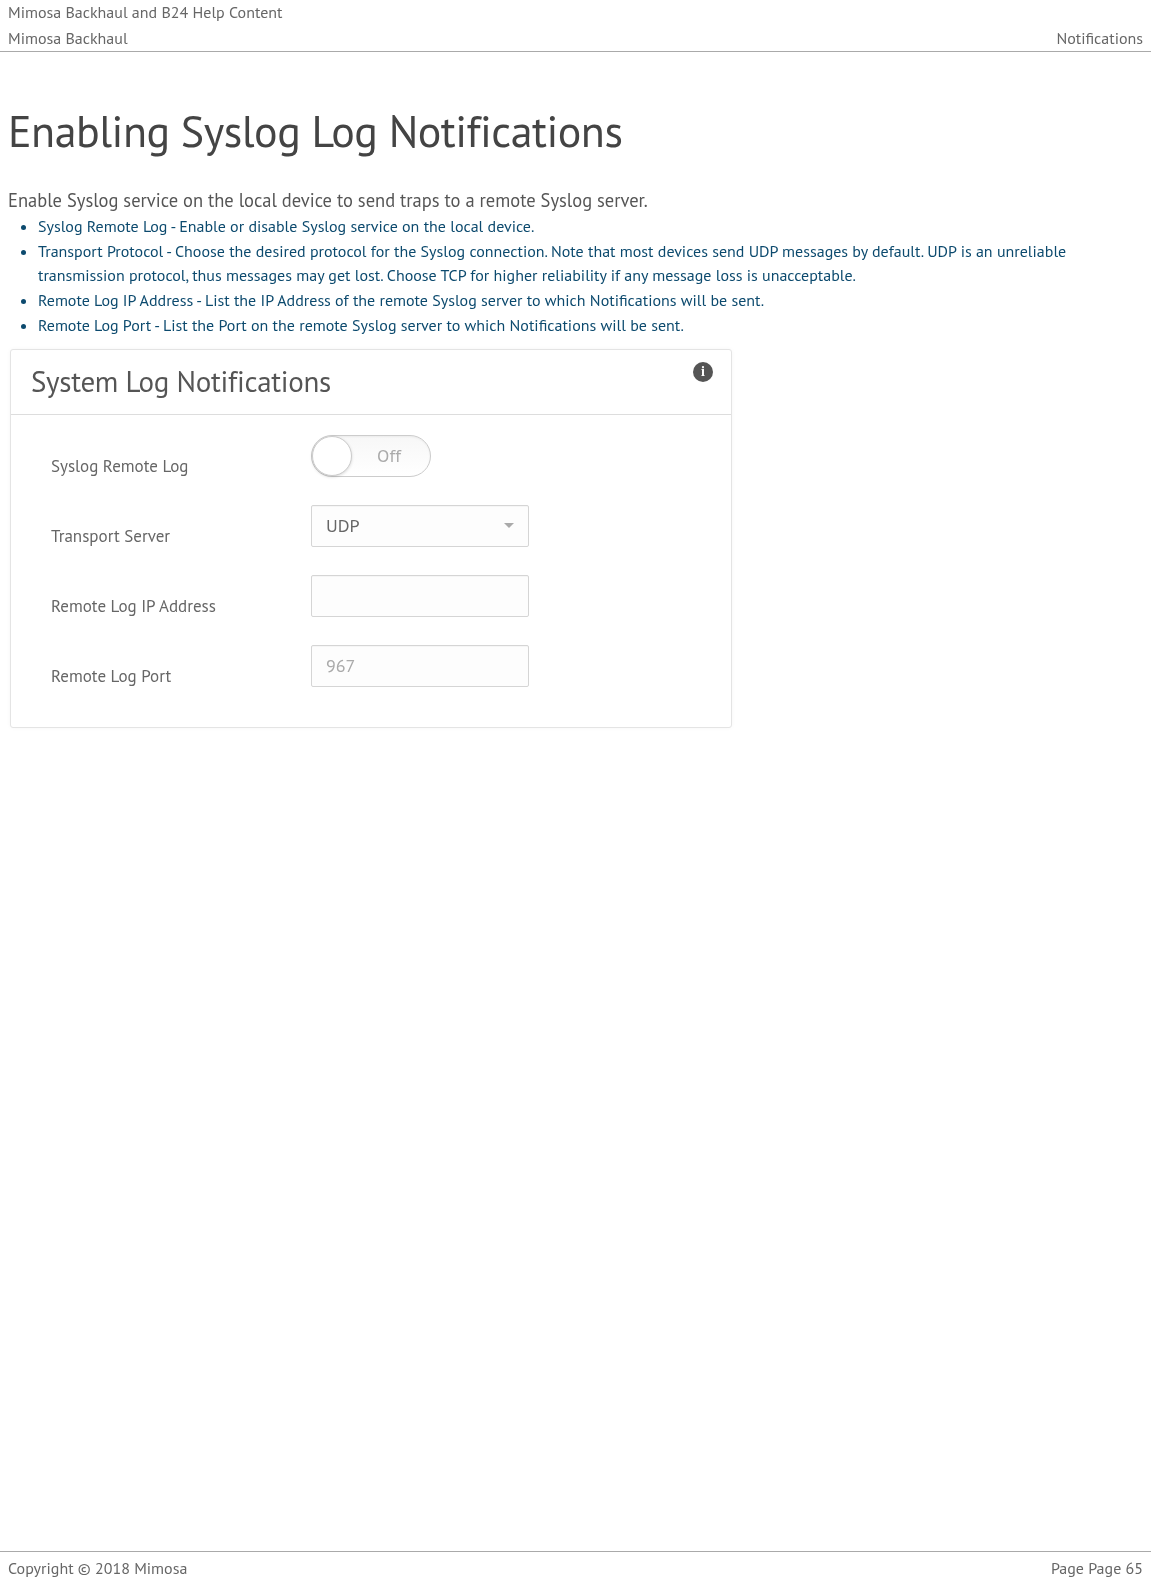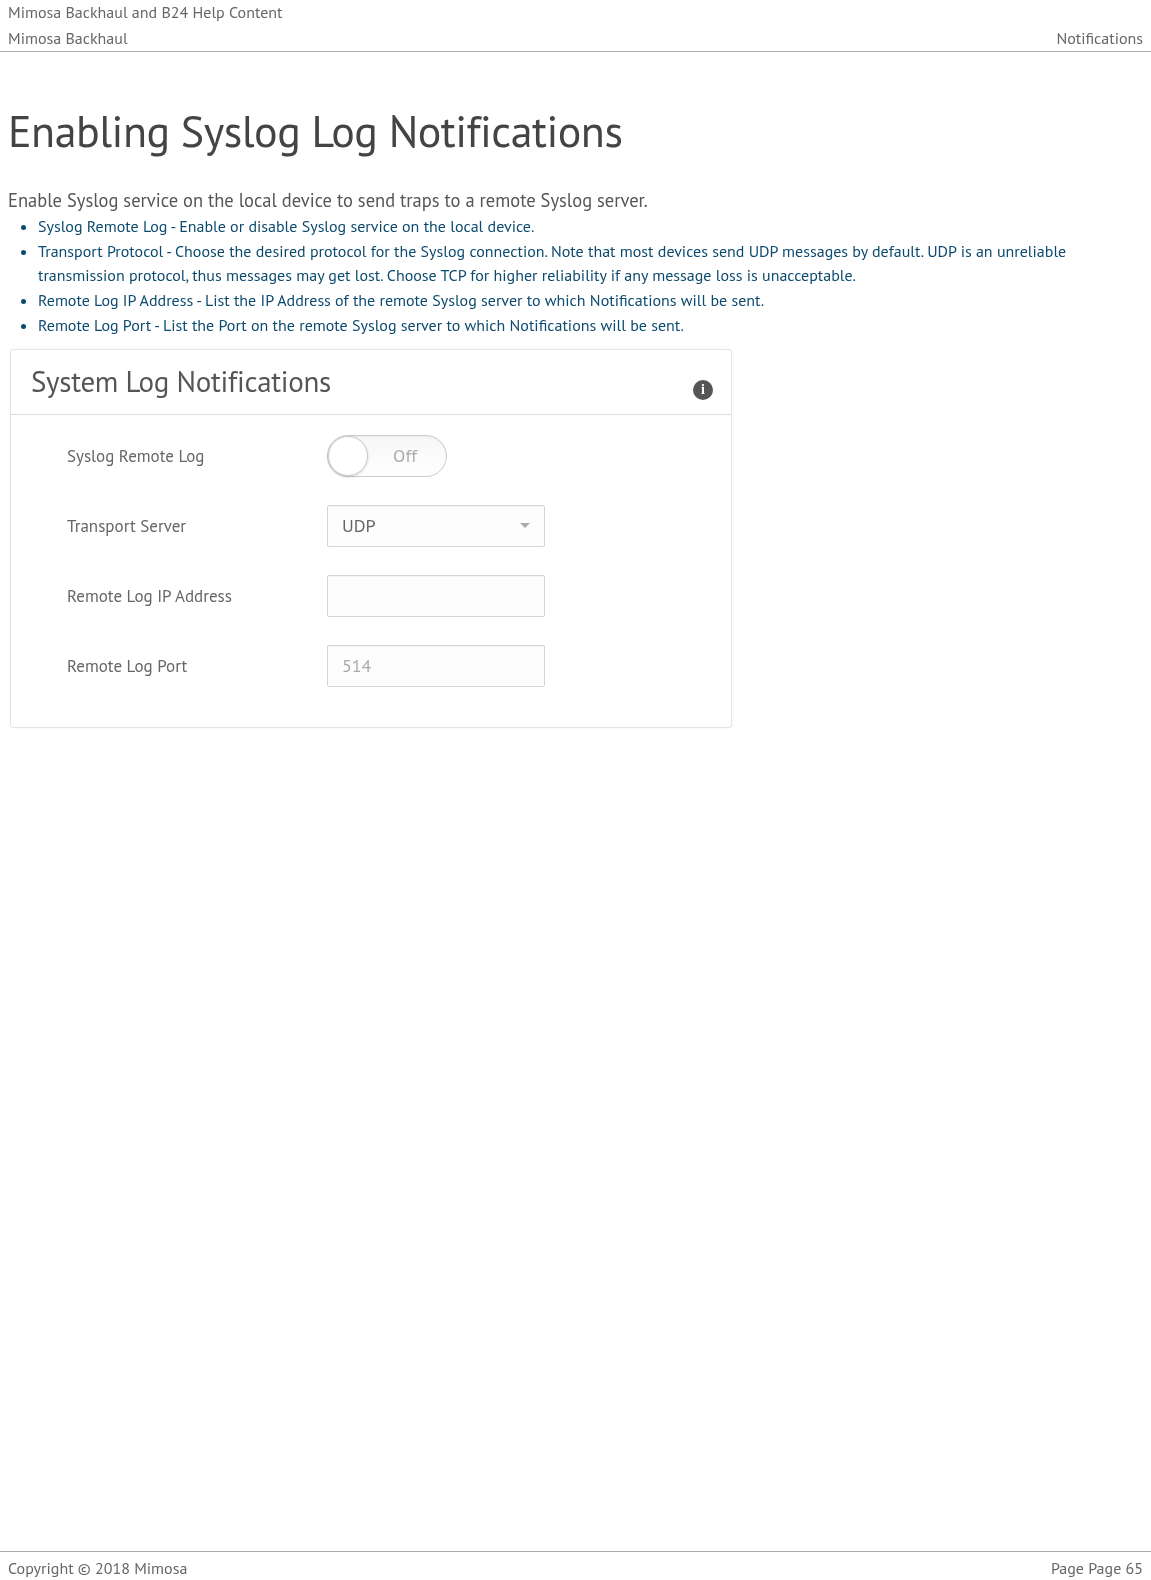--- a/index.html
+++ b/index.html
@@ -60,21 +60,21 @@
       border: 1px solid #e4e4e4;
       border-radius: 3px;
       background: #fff;
       box-shadow: 0 0 4px rgba(0,0,0,0.04);
       margin-top: 2px;
       margin-left: 2px;
     }
     .panel-header {
       display: flex;
       justify-content: space-between;
-      align-items: flex-end;
+      align-items: flex-start;
       padding: 12px 18px 14px 20px;
       border-bottom: 1px solid #ddd;
     }
     .panel-title {
       font-size: 29px;
       color: #555;
       font-weight: 400;
       letter-spacing: -0.3px;
     }
     .info-icon {
@@ -88,23 +88,22 @@
       display: flex;
       align-items: center;
       justify-content: center;
       font-family: Georgia, serif;
     }
     .panel-body {
       padding: 20px 30px 30px 40px;
     }
     .form-row {
       display: flex;
-      align-items: center;
+      align-items: flex-end;
       margin-bottom: 28px;
-      margin-left: 16px;
     }
     .form-row:last-child {
       margin-bottom: 10px;
     }
     .form-label {
       width: 260px;
       font-size: 17px;
       color: #666;
     }
     .toggle {
@@ -220,21 +219,21 @@
       <div class="form-row">
         <div class="form-label">Remote Log IP Address</div>
         <div class="input-box">
           <span></span>
         </div>
       </div>
 
       <div class="form-row">
         <div class="form-label">Remote Log Port</div>
         <div class="input-box">
-          <span class="input-placeholder">514</span>
+          <span class="input-placeholder">967</span>
         </div>
       </div>
 
     </div>
   </div>
 </div>
 
 <div class="footer">
   <span>Copyright © 2018 Mimosa</span>
   <span>Page Page 65</span>

